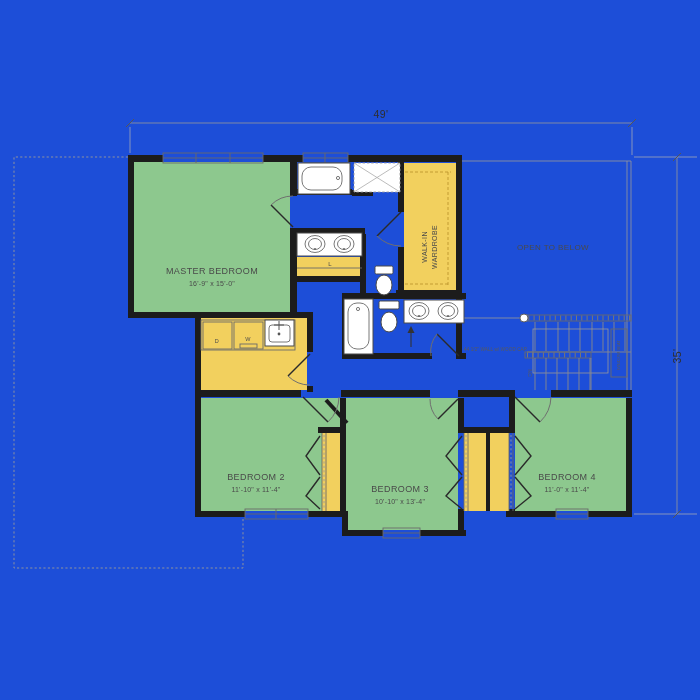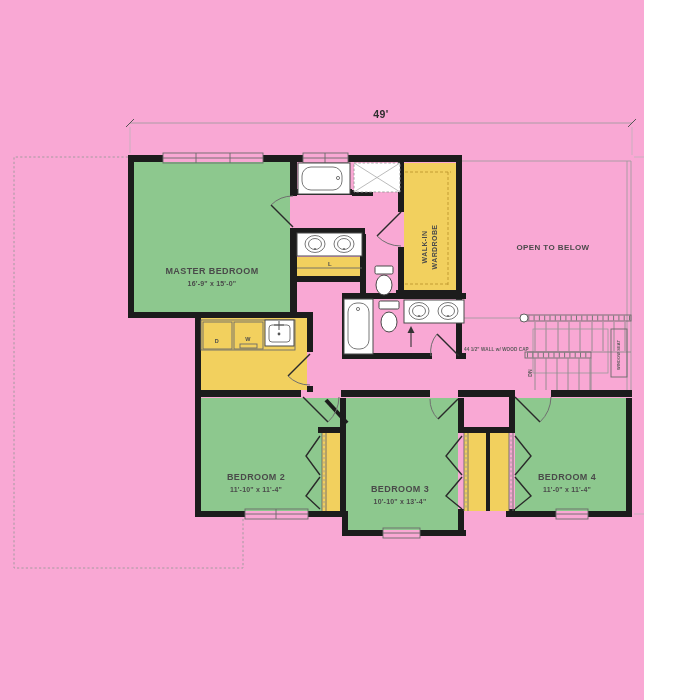--- a/index.html
+++ b/index.html
@@ -1,16 +1,16 @@
 <!DOCTYPE html>
 <html><head>
 <meta charset="utf-8">
 <style>
   html,body{margin:0;padding:0;background:#ffffff;}
-  #stage{width:644px;height:700px;position:relative;background:#f9a8d4;overflow:hidden;font-weight:bold;}
+  #stage{width:700px;height:700px;position:relative;background:#1d4ed8;overflow:hidden;}
   svg{display:block;}
   .wall{fill:#1c1c1c;stroke:none;}
   .thin{stroke:#9a9a9a;stroke-width:0.8;fill:none;}
   .xthin{stroke:#b5b5b5;stroke-width:0.7;fill:none;}
   .fix{stroke:#4a4a4a;stroke-width:1;fill:#ffffff;}
   .fix2{stroke:#6a6a6a;stroke-width:0.9;fill:none;}
   .arc{stroke:#6f6f6f;stroke-width:1;fill:none;}
   .leaf{stroke:#2a2a2a;stroke-width:1.4;fill:none;}
   .tread{stroke:#8a8a8a;stroke-width:0.9;fill:none;}
   .dashv{stroke:#9a9a9a;stroke-width:0.9;fill:none;stroke-dasharray:2.2 2.2;}

